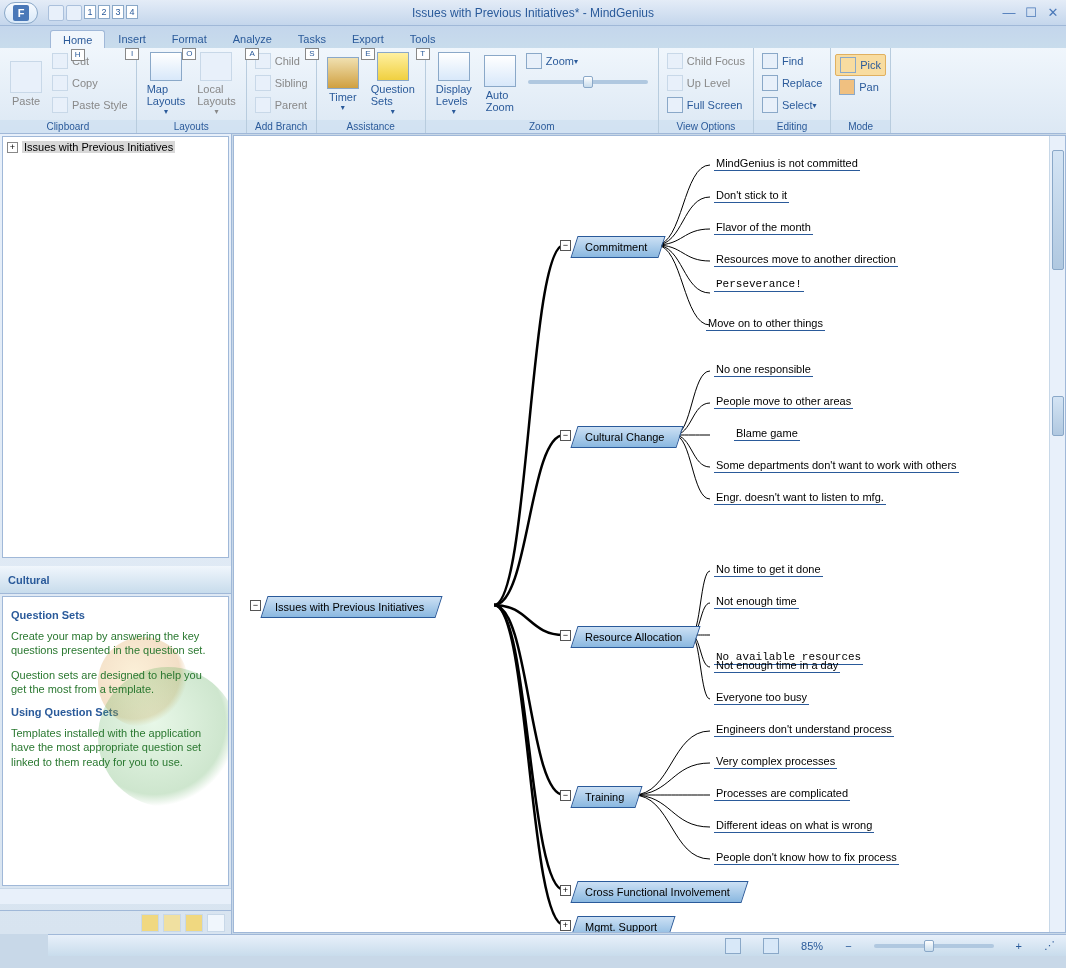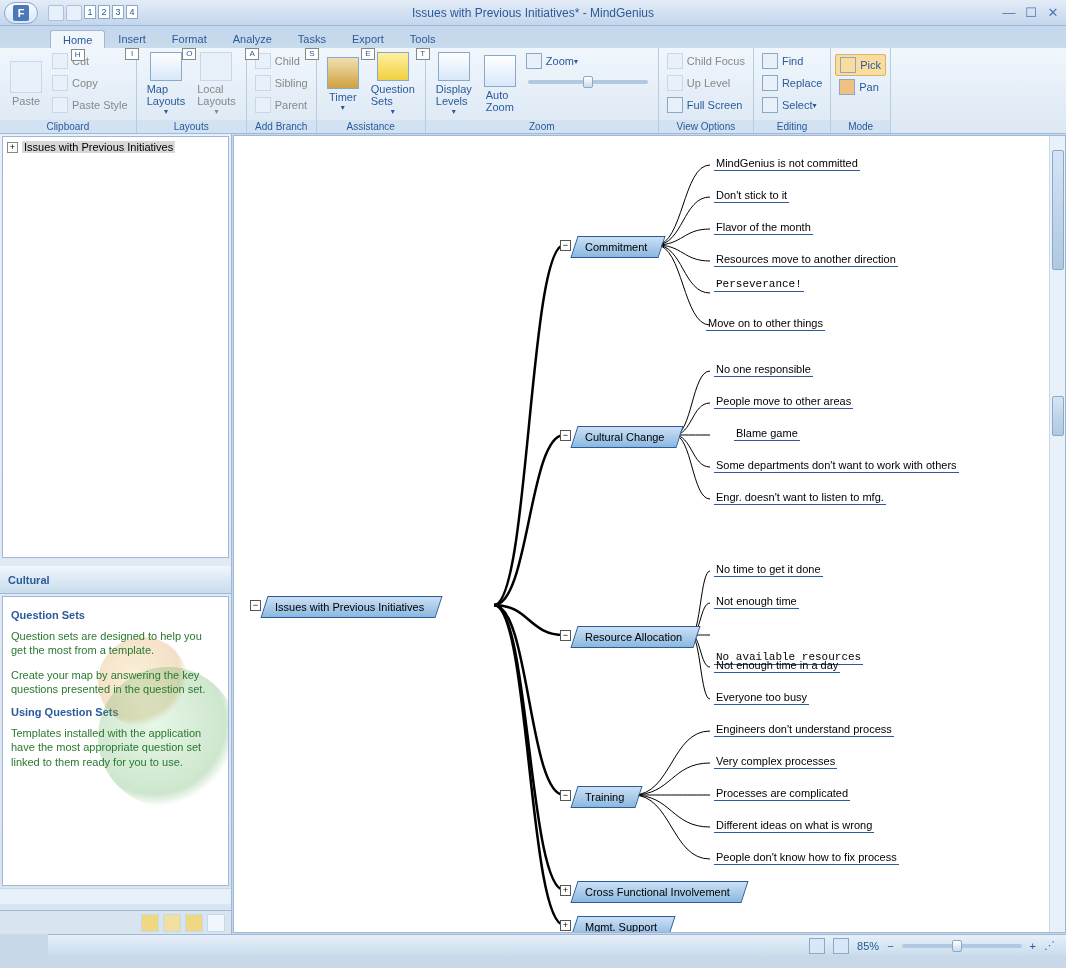--- a/index.html
+++ b/index.html
@@ -59,21 +59,21 @@
 .vscroll { position: absolute; right: 0; top: 0; bottom: 0; width: 16px; background: #e8f0fa; border-left: 1px solid #c8d8e8; }
 .vscroll-thumb { position: absolute; left: 2px; width: 12px; background: linear-gradient(#d4e4f4,#b0c8e0); border: 1px solid #8aa8c8; border-radius: 2px; }
 
 .node { position: absolute; background: linear-gradient(#cce0f4,#8ab8e0); border: 1px solid #2a5a9a; padding: 3px 14px 3px 10px; transform: skewX(-18deg); font-size: 12px; color: #000; }
 .node span { display: inline-block; transform: skewX(18deg); white-space: nowrap; }
 .node-toggle { position: absolute; width: 11px; height: 11px; background: #fff; border: 1px solid #555; font-size: 9px; text-align: center; line-height: 9px; cursor: pointer; }
 .leaf { position: absolute; font-size: 11px; color: #000; border-bottom: 1px solid #2a5a9a; padding: 0 2px 1px; white-space: nowrap; }
 
 svg.lines { position: absolute; top: 0; left: 0; pointer-events: none; }
 
-.statusbar { height: 22px; background: linear-gradient(#e8f0fa,#c8dcec); border-top: 1px solid #a0b8d8; display: flex; align-items: center; justify-content: flex-end; padding: 0 8px; gap: 8px; color: #2a5a9a; margin-left: 48px; }
+.statusbar { height: 22px; background: linear-gradient(#e8f0fa,#c8dcec); border-top: 1px solid #a0b8d8; display: flex; align-items: center; justify-content: flex-end; padding: 0 8px; gap: 22px; color: #2a5a9a; margin-left: 48px; }
 .slider { width: 120px; height: 4px; background: #b0c8e0; position: relative; border-radius: 2px; }
 .slider-thumb { position: absolute; top: -4px; width: 10px; height: 12px; background: linear-gradient(#fff,#c8dcec); border: 1px solid #8aa8c8; border-radius: 2px; }
 </style>
 </head>
 <body>
 
 <div class="titlebar">
   <div class="app-icon">
       <div class="app-icon-inner">F</div>
     </div>
@@ -277,22 +277,22 @@
       </div>
     </div>
     <div class="vgrip">. . . . .</div>
     <div class="panel-hdr">
         <span>Cultural</span>
       </div>
     <div class="qpanel">
       <div class="bg2"></div>
         <div class="bg"></div>
       <h4>Question Sets</h4>
+      <p>Create your map by answering the key questions presented in the question set.</p>
       <p>Question sets are designed to help you get the most from a template.</p>
-      <p>Create your map by answering the key questions presented in the question set.</p>
       <h4>Using Question Sets</h4>
       <p>Templates installed with the application have the most appropriate question set linked to them ready for you to use.</p>
     </div>
     <div class="hscroll"></div>
     <div class="vgrip">. . . . .</div>
     <div class="side-tools">
       <div style="background:#f0d880"></div>
       <div style="background:#f0e0a0"></div>
       <div style="background:#f0d880"></div>
       <div></div>

